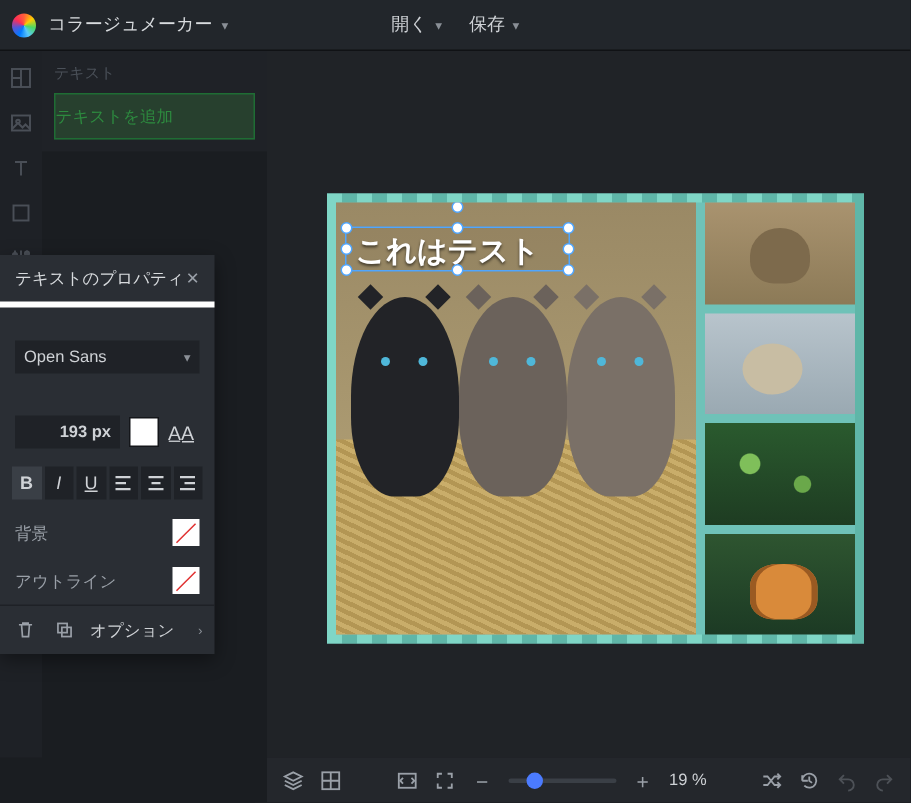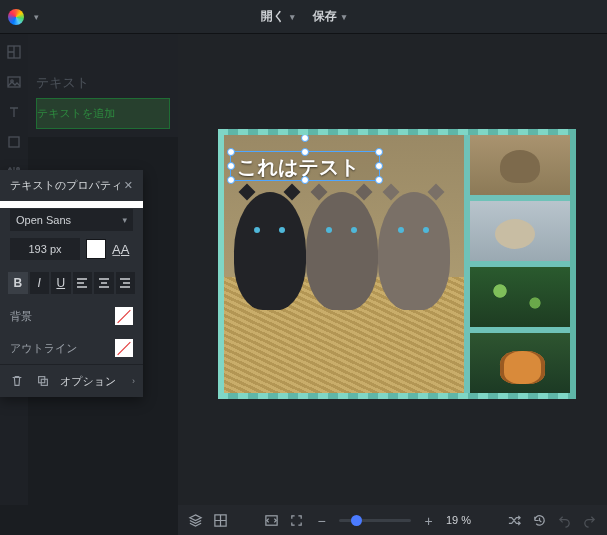--- a/index.html
+++ b/index.html
@@ -14,57 +14,57 @@
 .topbar {
   height: 34px; background: #22262b;
   display: flex; align-items: center; padding: 0 8px;
   border-bottom: 1px solid #101215;
 }
 .logo { width: 16px; height: 16px; border-radius: 50%; margin-right: 8px;
   background: conic-gradient(#ff5e3a,#ffcc00,#4cd964,#5ac8fa,#007aff,#5856d6,#ff2d55,#ff5e3a); }
 .app-title { color: #d8dbde; font-size: 12px; margin-right: 4px; }
 .chev { font-size: 9px; color: #8a8f96; margin-left: 2px; }
 .topbar .center { position: absolute; left: 0; right: 0; display: flex; justify-content: center; gap: 18px; pointer-events:none;}
-.topbar .center > * { pointer-events:auto;font-weight:bold;}
+.topbar .center > * { pointer-events:auto;}
 .menu-item { color: #cfd2d6; font-size: 12px; display: flex; align-items: center; gap: 3px; cursor: pointer;}
 .topbar .right { margin-left: auto; display: flex; align-items: center; gap: 10px; }
 .upgrade { background: #4b7bff; color: #fff; padding: 5px 10px; border-radius: 3px; font-size: 11px; cursor:pointer;}
 .icon-btn { width: 18px; height: 18px; display: flex; align-items:center; justify-content:center; color:#9aa0a8; cursor:pointer;}
 
 .rail { position: absolute; left: 0; top: 34px; bottom: 30px; width: 28px; background:#1e2126;
   display:flex; flex-direction:column; align-items:center; gap:14px; padding-top:10px;}
 .rail .ritem{ width:16px; height:16px; color:#4a4f57; }
 
 .panel-top{ position:absolute; left:28px; top:34px; width:150px; background:#1f2227;
   padding:8px; }
-.panel-top .title{ color:#4b5159; font-size:13px; margin-bottom:6px;margin-top:32px;}
+.panel-top .title{ color:#4b5159; font-size:10px; margin-bottom:6px;}
 .add-text-btn{ border:1px solid #1f6d34; background:#27402e; color:#2d8a3f; text-align:left;
   padding:7px 0; font-size:11px; cursor:pointer;}
 
 .props{ position:absolute; left:0; top:170px; width:143px; background:#2a2e34;
   box-shadow:0 4px 12px rgba(0,0,0,.4);}
 .props-header{display:flex; align-items:center; padding:8px 10px; font-size:11px; color:#d8dbde;}
 .props-header .x{ margin-left:auto; cursor:pointer; color:#9aa0a8;}
-.props-row{ padding:1px 10px; border-top:7px solid #ffffff; display:flex; align-items:center; gap:6px;}
+.props-row{ padding:22px 10px; border-top:4px solid #ffffff; display:flex; align-items:center; gap:6px;}
 .font-sel{ flex:1; background:#1f2227; padding:5px 6px; display:flex; align-items:center; color:#cfd2d6; cursor:pointer;}
 .size-row{ display:flex; align-items:center; gap:6px; padding:6px 10px;}
-.size-input{ width:70px; background:#1f2227; color:#cfd2d6; border:none; text-align:center; padding:5px 6px; font-size:11px;}
+.size-input{ width:70px; background:#1f2227; color:#cfd2d6; border:none; text-align:right; padding:5px 6px; font-size:11px;font-weight:bold;}
 .sw{ width:20px; height:20px; background:#fff; border:1px solid #14161a; cursor:pointer;}
 .aa{ color:#cfd2d6; font-size:13px; text-decoration:underline; cursor:pointer;}
 .style-row{ display:flex; gap:2px; padding:6px 8px;}
 .style-row .b{ width:22px;height:22px; background:#1f2227; display:flex;align-items:center;justify-content:center; color:#cfd2d6; cursor:pointer; font-size:12px;}
 .style-row .b.active{ background:#3a3f46;}
 .prop-line{ display:flex; align-items:center; padding:7px 10px; color:#9aa0a8;}
 .prop-line .swr{ margin-left:auto; width:18px; height:18px; background:#fff; position:relative; cursor:pointer;}
 .prop-line .swr::after{content:""; position:absolute; left:0; right:0; top:50%; border-top:1px solid #e03030; transform:rotate(-45deg);}
 .footer-row{ display:flex; align-items:center; padding:7px 8px; gap:8px; border-top:1px solid #1e2126;}
 .footer-row .ico{ width:18px;height:18px; color:#9aa0a8; display:flex;align-items:center;justify-content:center; cursor:pointer;}
 
 .canvas-wrap{ position:absolute; left:178px; right:0; top:34px; bottom:30px; background:#202327; overflow:hidden;}
-.collage{ position:absolute; left:40px; top:95px; width:358px; height:270px;
+.collage{ position:absolute; left:40px; top:95px; width:358px; height:300px;
   background:#6fc2b8; padding:6px; display:flex; gap:6px;
   background-image:
     repeating-linear-gradient(90deg,#7fd6c6 0 10px,#5fb6a8 10px 20px);
 }
 .collage .inner{ background:#6fc2b8; flex:1; display:flex; gap:6px;}
 .big{ flex:2.4; background:#8a7a5a; position:relative; overflow:hidden;}
 .right-col{ flex:1; display:flex; flex-direction:column; gap:6px;}
 .thumb{ flex:1; position:relative; overflow:hidden;}
 
 .big{ background:linear-gradient(#9a8965,#b8a77a);}
@@ -108,20 +108,21 @@
 .zoom-thumb{ position:absolute; top:-4px; left:12px; width:11px; height:11px; border-radius:50%; background:#4b7bff; cursor:pointer;}
 .zoom-label{ font-size:11px; color:#cfd2d6;text-align:right;}
 .bb-ico{ width:15px;height:15px; color:#9aa0a8; cursor:pointer;}
 svg{display:block;}
 </style>
 </head>
 <body>
 
 <div class="topbar">
   <div class="logo"></div>
+  <span class="app-title">コラージュメーカー</span>
   <span class="chev">▾</span>
   <div class="center">
     <div class="menu-item">
       <span>開く</span>
       <span class="chev">▾</span>
     </div>
     <div class="menu-item">
       <span>保存</span>
       <span class="chev">▾</span>
     </div>

